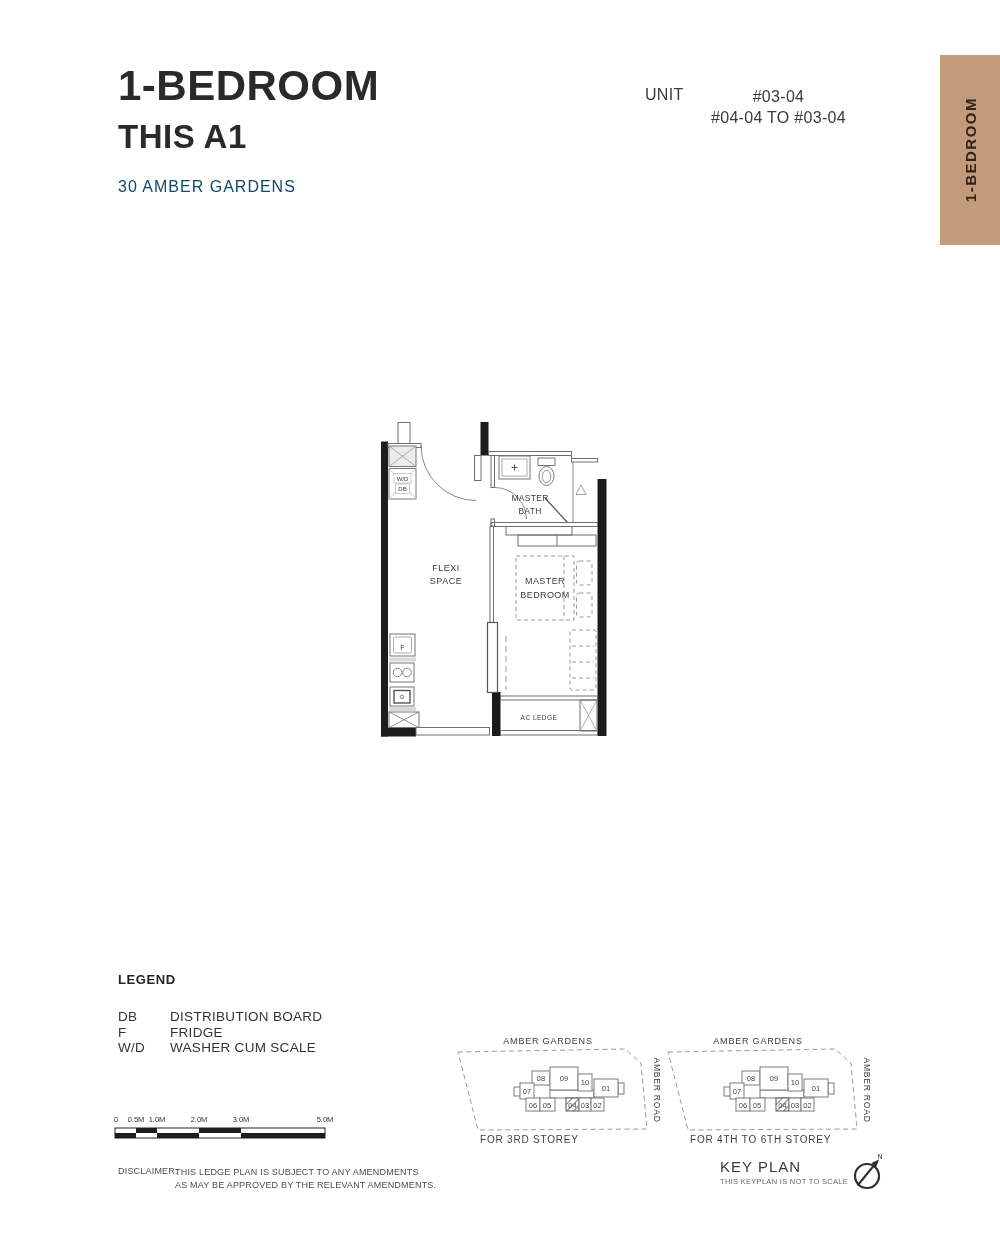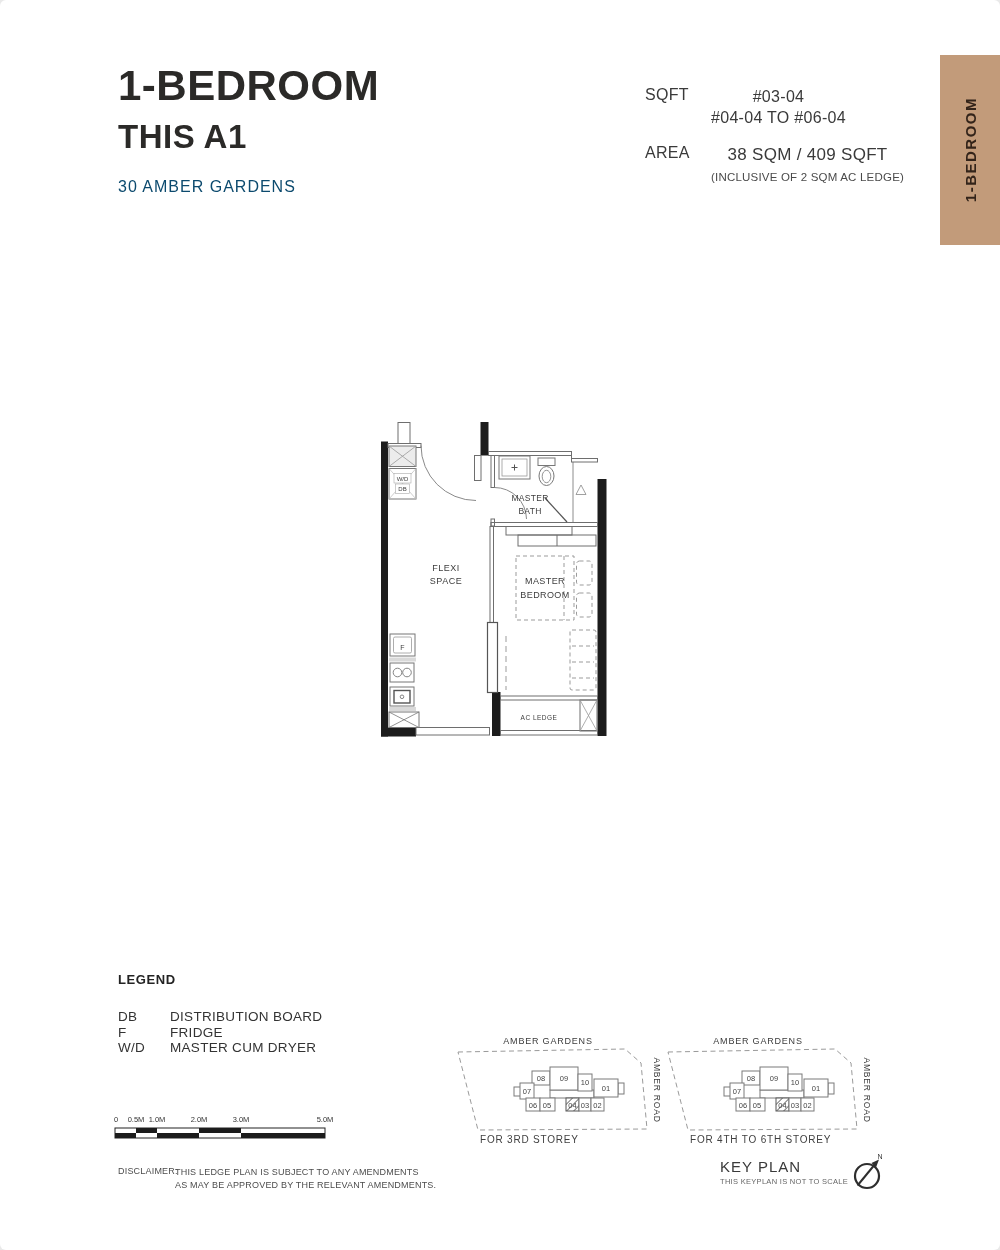--- a/index.html
+++ b/index.html
@@ -1,17 +1,17 @@
 <!DOCTYPE html>
 <html><head>
 <meta charset="utf-8">
 <style>
   html,body{margin:0;padding:0;background:#e9e9e9;}
   .page{position:relative;width:1000px;height:1250px;background:#ffffff;
-        font-family:"Liberation Sans",sans-serif;color:#2b2a28;overflow:hidden;margin:0 auto;border-radius:6px;}
+        font-family:"Liberation Sans",sans-serif;color:#2b2a28;overflow:hidden;margin:0 auto;}
   .abs{position:absolute;}
 
   
   .title-block{left:118px;top:64px;}
   .plan-title{font-size:42px;font-weight:800;letter-spacing:.5px;line-height:44px;color:#2b2a28;}
   .plan-subtitle{font-size:33px;font-weight:800;letter-spacing:.5px;margin-top:10px;color:#2b2a28;}
   .plan-project{font-size:16px;font-weight:400;letter-spacing:1px;margin-top:22px;color:#0c4a6e;}
 
   
   .spec{left:645px;top:86px;font-size:16px;color:#3a3a3a;letter-spacing:.3px;}
@@ -51,31 +51,24 @@
 <div class="page">
 
   <div class="abs title-block">
     <div class="plan-title">1-BEDROOM</div>
     <div class="plan-subtitle">THIS A1</div>
     <div class="plan-project">30 AMBER GARDENS</div>
   </div>
 
   <div class="abs spec">
     <div class="spec-row">
-      <div class="spec-label">SQFT</div>
+      <div class="spec-label">UNIT</div>
       <div class="spec-val">
         <div>#03-04</div>
-        <div>#04-04 TO #06-04</div>
-      </div>
-    </div>
-    <div class="spec-row">
-      <div class="spec-label">AREA</div>
-      <div class="spec-val">
-        <div class="area-main">38 SQM / 409 SQFT</div>
-        <div class="area-note">(INCLUSIVE OF 2 SQM AC LEDGE)</div>
+        <div>#04-04 TO #03-04</div>
       </div>
     </div>
   </div>
 
   <div class="abs side-tab" style="background-color: rgb(194, 155, 122);">
     <span class="side-tab-text">1-BEDROOM</span>
   </div>
 
   <svg class="abs" style="left:358px;top:408px;" width="282" height="350" viewBox="0 0 282 350">
 
@@ -190,21 +183,21 @@
       <div class="legend-row">
         <div class="legend-abbr">DB</div>
         <div>DISTRIBUTION BOARD</div>
       </div>
       <div class="legend-row">
         <div class="legend-abbr">F</div>
         <div>FRIDGE</div>
       </div>
       <div class="legend-row">
         <div class="legend-abbr">W/D</div>
-        <div>MASTER CUM DRYER</div>
+        <div>WASHER CUM SCALE</div>
       </div>
     </div>
   </div>
 
   <svg class="abs" style="left:113px;top:1112px;" width="230" height="34" viewBox="0 0 230 34">
     <g font-size="7.5" fill="#333" text-anchor="middle">
       <text x="3" y="10">0</text>
       <text x="23" y="10">0.5M</text>
       <text x="44" y="10">1.0M</text>
       <text x="86" y="10">2.0M</text>

